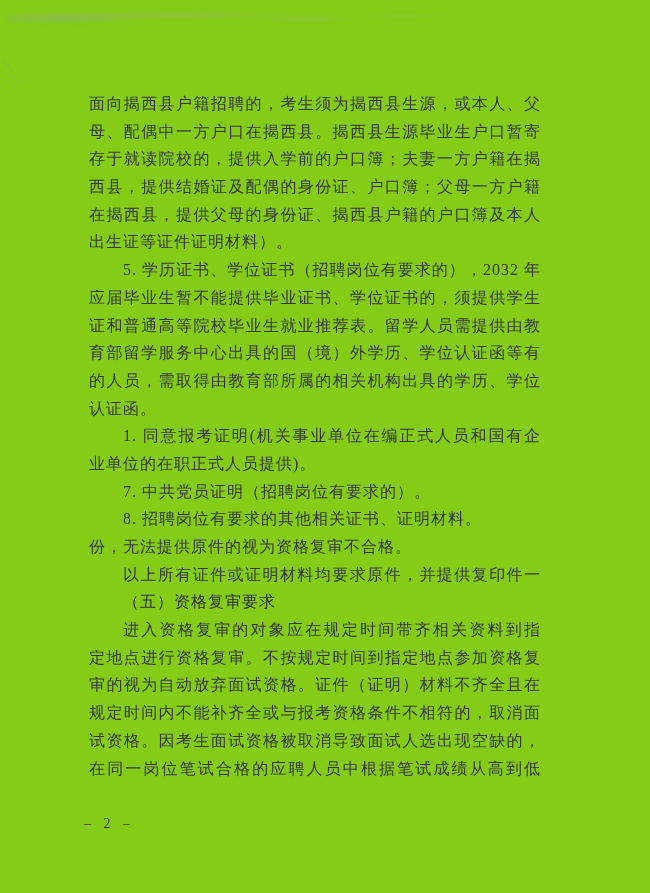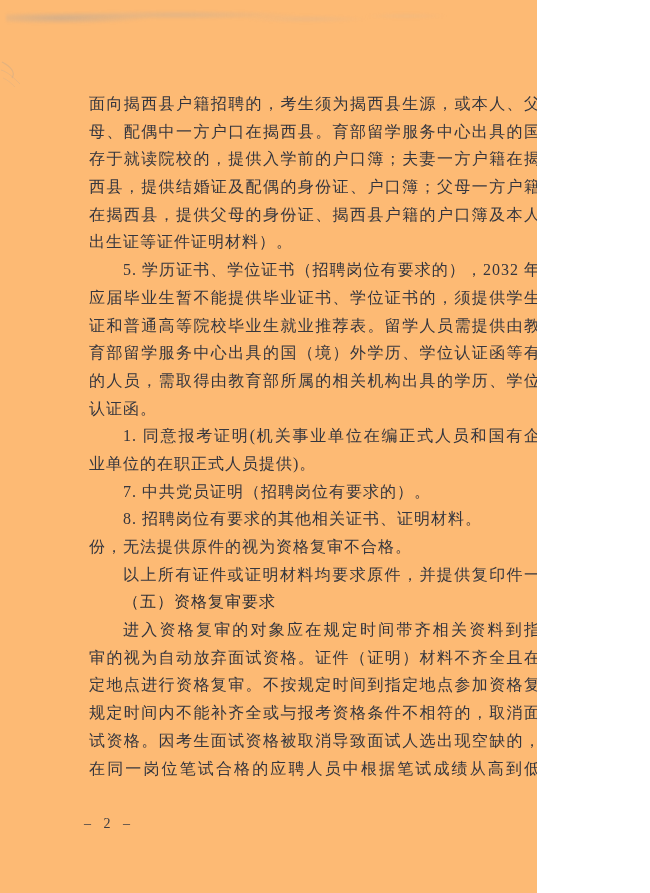--- a/index.html
+++ b/index.html
@@ -2,23 +2,23 @@
 <html><head>
 <meta charset="utf-8">
 <style>
   html, body {
     margin: 0;
     padding: 0;
     background: #ffffff;
   }
   .page {
     position: relative;
-    width: 537px;
+    width: 650px;
     height: 893px;
-    background: #fdba74;
+    background: #84cc16;
     overflow: hidden;
     font-family: "Liberation Serif", "DejaVu Serif", serif;
   }
   
   .scan-smudge-top {
     position: absolute;
     left: 6px;
     top: 6px;
     width: 440px;
     height: 24px;
@@ -88,21 +88,21 @@
   <svg class="scan-mark-left" viewBox="0 0 34 34">
     <path d="M2 8 C 10 12, 16 18, 12 24" stroke="rgba(140,150,162,0.45)" stroke-width="1.2" fill="none"></path>
     <path d="M1 16 C 8 18, 14 24, 20 30" stroke="rgba(150,158,170,0.35)" stroke-width="1" fill="none"></path>
     <path d="M3 24 C 8 26, 12 30, 15 33" stroke="rgba(150,158,170,0.3)" stroke-width="1" fill="none"></path>
   </svg>
 
   <div class="doc-body">
 
     <div>
       <div class="ln">面向揭西县户籍招聘的，考生须为揭西县生源，或本人、父</div>
-      <div class="ln">母、配偶中一方户口在揭西县。育部留学服务中心出具的国</div>
+      <div class="ln">母、配偶中一方户口在揭西县。揭西县生源毕业生户口暂寄</div>
       <div class="ln">存于就读院校的，提供入学前的户口簿；夫妻一方户籍在揭</div>
       <div class="ln">西县，提供结婚证及配偶的身份证、户口簿；父母一方户籍</div>
       <div class="ln">在揭西县，提供父母的身份证、揭西县户籍的户口簿及本人</div>
       <div class="ln last">出生证等证件证明材料）。</div>
     </div>
 
     <div>
       <div class="ln ind">5. 学历证书、学位证书（招聘岗位有要求的），2032 年</div>
       <div class="ln">应届毕业生暂不能提供毕业证书、学位证书的，须提供学生</div>
       <div class="ln">证和普通高等院校毕业生就业推荐表。留学人员需提供由教</div>
@@ -128,22 +128,22 @@
       <div class="ln last">份，无法提供原件的视为资格复审不合格。</div>
       <div class="ln ind">以上所有证件或证明材料均要求原件，并提供复印件一</div>
     </div>
 
     <div>
       <div class="ln ind last heading">（五）资格复审要求</div>
     </div>
 
     <div>
       <div class="ln ind">进入资格复审的对象应在规定时间带齐相关资料到指</div>
+      <div class="ln">定地点进行资格复审。不按规定时间到指定地点参加资格复</div>
       <div class="ln">审的视为自动放弃面试资格。证件（证明）材料不齐全且在</div>
-      <div class="ln">定地点进行资格复审。不按规定时间到指定地点参加资格复</div>
       <div class="ln">规定时间内不能补齐全或与报考资格条件不相符的，取消面</div>
       <div class="ln">试资格。因考生面试资格被取消导致面试人选出现空缺的，</div>
       <div class="ln">在同一岗位笔试合格的应聘人员中根据笔试成绩从高到低</div>
     </div>
 
   </div>
 
   <div class="page-number">– 2 –</div>
 
 </div>

